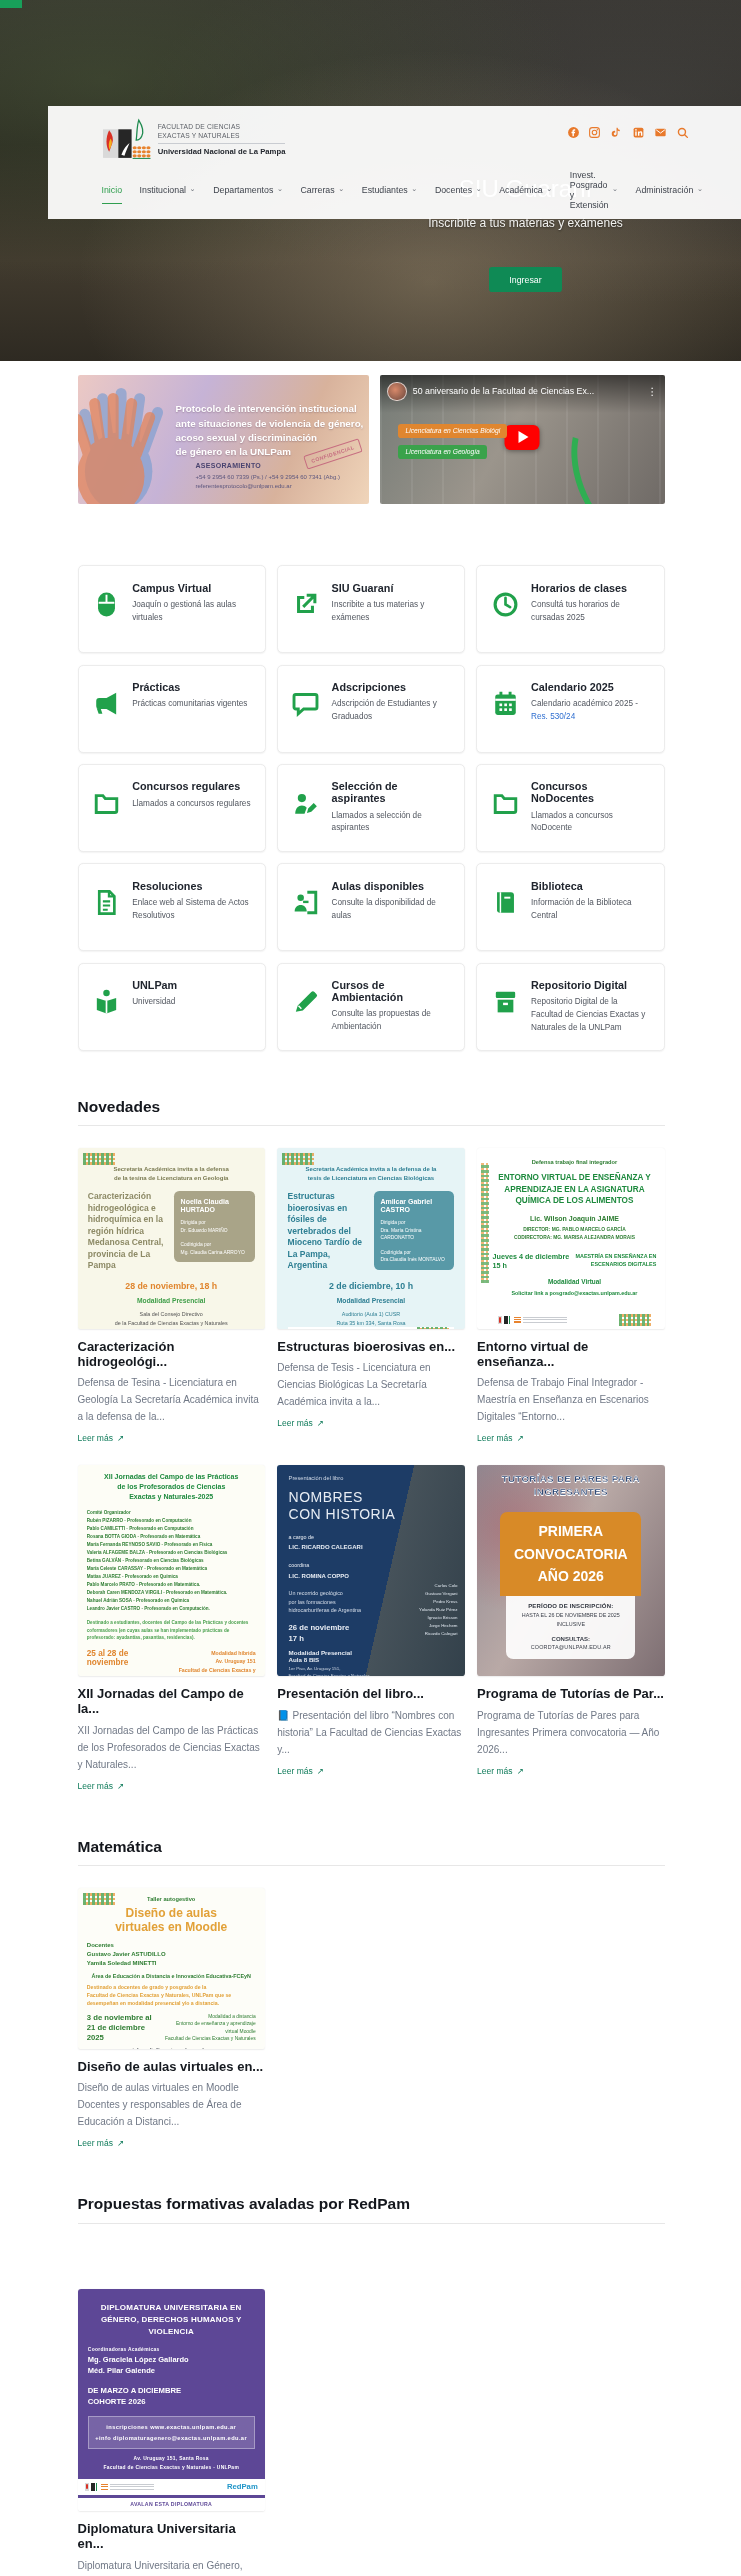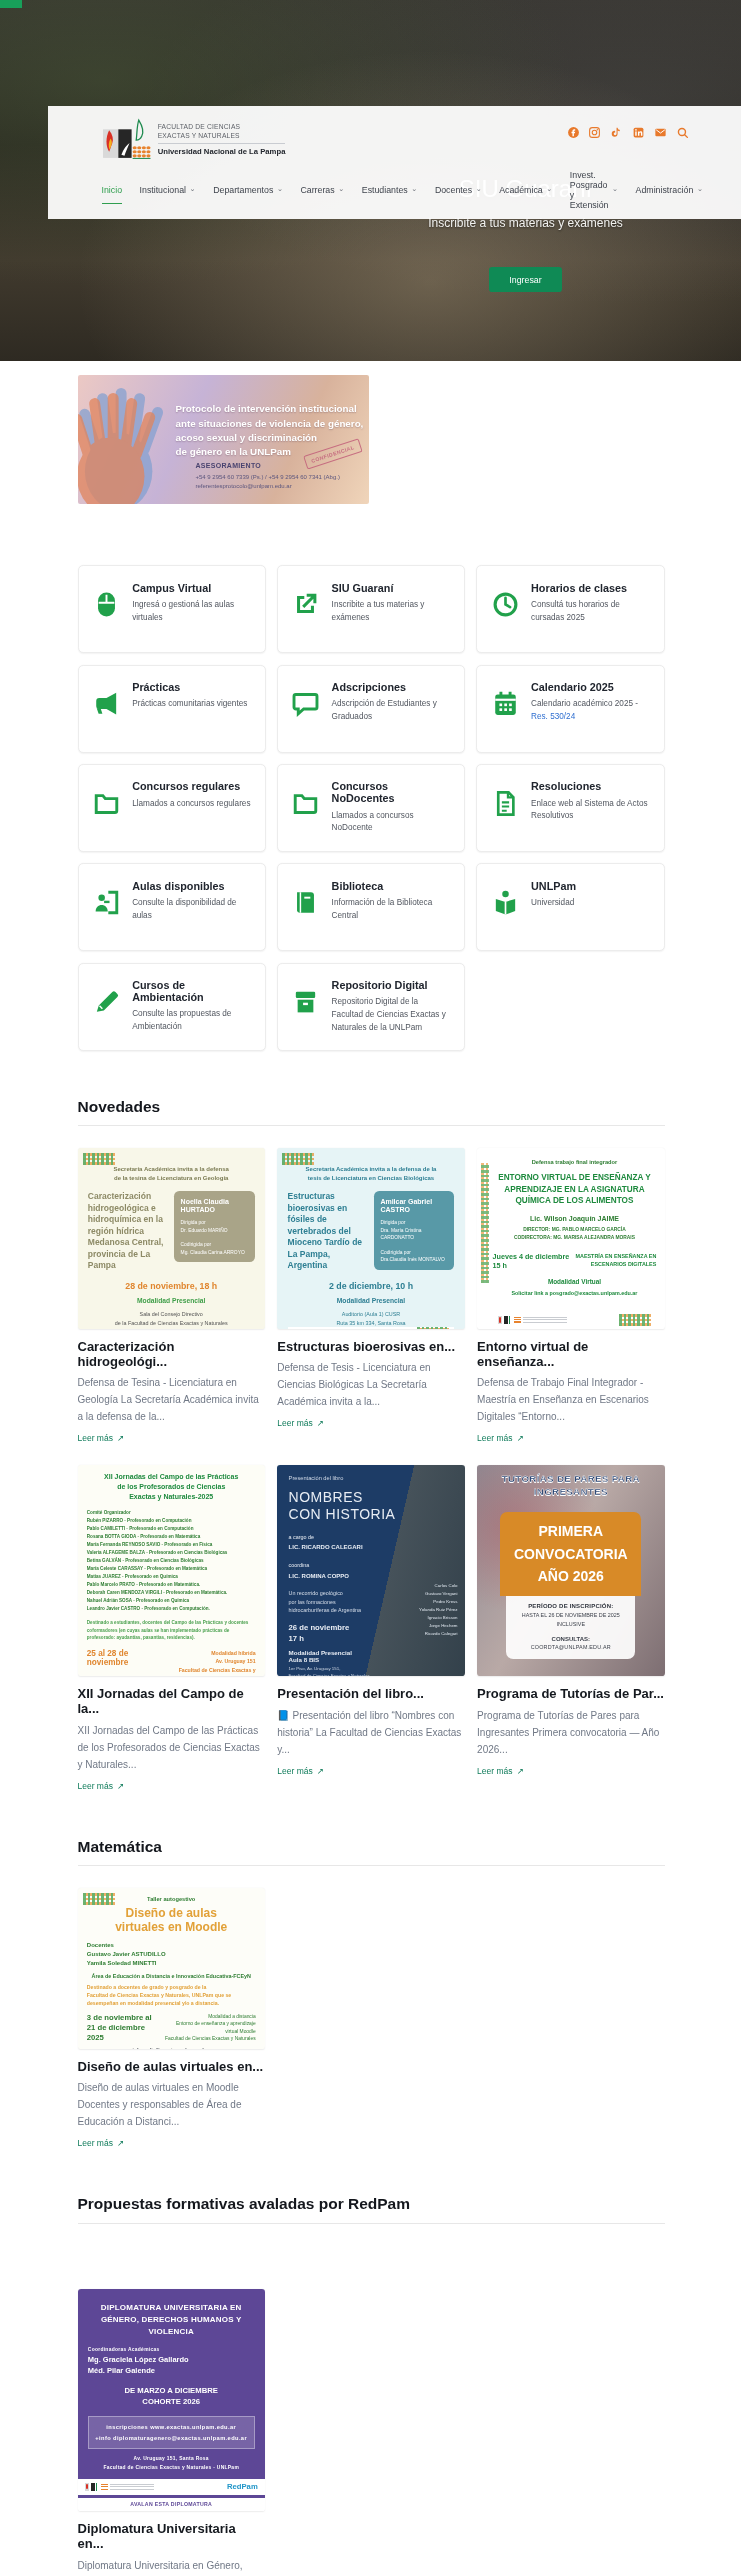--- a/index.html
+++ b/index.html
@@ -158,21 +158,21 @@
   .pm-row { display: flex; justify-content: space-between; margin-top: 5.2px; }
   .pm-date { color: #2e7d32; font-weight: bold; font-size: 7.7px; line-height: 1.3; }
   .pm-mode { color: #2e7d32; font-size: 4.9px; text-align: right; line-height: 1.5; }
   .pm-info { text-align: center; color: #4a4f58; font-weight: bold; font-size: 4.9px; margin-top: 4.1px; line-height: 1.5; }
 
   .poster-diplo { height: 222px; background: #fff; margin-top: 44px; }
   .pd-purple { background: #5d4796; color: #fff; padding: 12.4px 10.3px 7.2px; flex: 1; position: relative; }
   .pd-title { text-align: center; font-weight: bold; font-size: 8px; line-height: 1.5; letter-spacing: 0.2px; }
   .pd-coordlbl { font-size: 4.9px; font-weight: bold; margin-top: 9.3px; letter-spacing: 0.3px; }
   .pd-coords { font-size: 7.5px; font-weight: bold; margin-top: 3.1px; line-height: 1.45; }
-  .pd-date { text-align: center; font-weight: bold; font-size: 7.7px; line-height: 1.5; margin-top: 8.2px; }
+  .pd-date { text-align: left; font-weight: bold; font-size: 7.7px; line-height: 1.5; margin-top: 8.2px; }
   .pd-box { background: rgba(255,255,255,.16); border: 0.5px solid rgba(255,255,255,.35); margin-top: 8.2px; padding: 5.2px; text-align: center; font-weight: bold; font-size: 5.7px; letter-spacing: 0.4px; line-height: 1.8; }
   .pd-place { text-align: center; font-weight: bold; font-size: 4.9px; letter-spacing: 0.3px; margin-top: 6.2px; line-height: 1.7; }
   .pd-strip { background: #fff; height: 23px; display: flex; align-items: center; padding: 0 7.2px; gap: 2px; }
   .pd-redpam { margin-left: auto; font-weight: bold; font-size: 7.7px; color: #2196c9; }
   .pd-bar { height: 5.2px; background: #5d4796; }
   .pd-aval { background: #fff; text-align: center; color: #5d4796; font-weight: bold; font-size: 5.2px; letter-spacing: 0.3px; padding: 3.1px 0 4.1px; }
 
   .ic-green { fill: #21A14B; }
   .st-green { fill: none; stroke: #21A14B; }
 </style>
@@ -290,32 +290,43 @@
       <div class="bp-text pre">Protocolo de intervención institucional
 ante situaciones de violencia de género,
 acoso sexual y discriminación
 de género en la UNLPam</div>
       <div class="bp-label">ASESORAMIENTO</div>
       <div class="bp-phones">+54 9 2954 60 7339 (Ps.) / +54 9 2954 60 7341 (Abg.)</div>
       <div class="bp-mail">referentesprotocolo@unlpam.edu.ar</div>
       <div class="stamp">CONFIDENCIAL</div>
     </div>
 
+    <div class="banner banner-video">
+      <div class="bv-swoosh"></div>
+      <div class="bv-top">
+        <div class="bv-avatar"></div>
+        <div class="bv-title">50 aniversario de la Facultad de Ciencias Ex...</div>
+        <div class="bv-dots">⋮</div>
+      </div>
+      <div class="bv-play"></div>
+      <div class="bv-pill p1">Licenciatura en Ciencias Biológi</div>
+      <div class="bv-pill p2">Licenciatura en Geología</div>
+    </div>
   </div>
 
   <div class="quicklinks">
 
     <div class="ql-card">
       <span class="ql-icon"><svg viewBox="0 0 24 24">
             <rect x="5" y="2" width="14" height="20" rx="7" class="ic-green"></rect>
             <path d="M12 4v6.5M5.5 10.5h13" stroke="#fff" stroke-width="1.6" fill="none"></path>
           </svg></span>
       <div>
           <div class="ql-title">Campus Virtual</div>
-      <div class="ql-desc">Ingresá o gestioná las aulas virtuales</div>
+      <div class="ql-desc">Joaquín o gestioná las aulas virtuales</div>
         </div>
     </div>
 
     <div class="ql-card">
       <span class="ql-icon"><svg viewBox="0 0 24 24">
             <path class="ic-green" d="M13 3h8v8h-2.5V7.3L11 14.8 9.2 13l7.5-7.5H13V3zM5 5h6v2.5H7.5v9h9V13H19v6H5V5z"></path>
           </svg></span>
       <div>
           <div class="ql-title">SIU Guaraní</div>
       <div class="ql-desc">Inscribite a tus materias y exámenes</div>
@@ -377,20 +388,31 @@
     <div class="ql-card">
       <span class="ql-icon"><svg viewBox="0 0 24 24">
             <path class="st-green" stroke-width="2.4" d="M3.5 19.5v-14h5.5l2 2.5h9.5v10a1.5 1.5 0 0 1-1.5 1.5H3.5z"></path>
           </svg></span>
       <div>
           <div class="ql-title">Concursos regulares</div>
       <div class="ql-desc">Llamados a concursos regulares</div>
         </div>
     </div>
 
+    <div class="ql-card">
+      <span class="ql-icon"><svg viewBox="0 0 24 24">
+            <circle cx="9" cy="7.5" r="3.4" class="ic-green"></circle>
+            <path class="ic-green" d="M3.5 20.5c0-4.4 2.6-6.8 5.5-6.8 1.6 0 3 .7 4 1.9l-1.8 4.9H3.5z"></path>
+            <path class="ic-green" d="M13.2 19.8l1-3.6 4.6-4.6 2.6 2.6-4.6 4.6-3.6 1z"></path>
+          </svg></span>
+      <div>
+          <div class="ql-title">Selección de aspirantes</div>
+      <div class="ql-desc">Llamados a selección de aspirantes</div>
+        </div>
+    </div>
 
     <div class="ql-card">
       <span class="ql-icon"><svg viewBox="0 0 24 24">
             <path class="st-green" stroke-width="2.4" d="M3.5 19.5v-14h5.5l2 2.5h9.5v10a1.5 1.5 0 0 1-1.5 1.5H3.5z"></path>
           </svg></span>
       <div>
           <div class="ql-title">Concursos NoDocentes</div>
       <div class="ql-desc">Llamados a concursos NoDocente</div>
         </div>
     </div>

